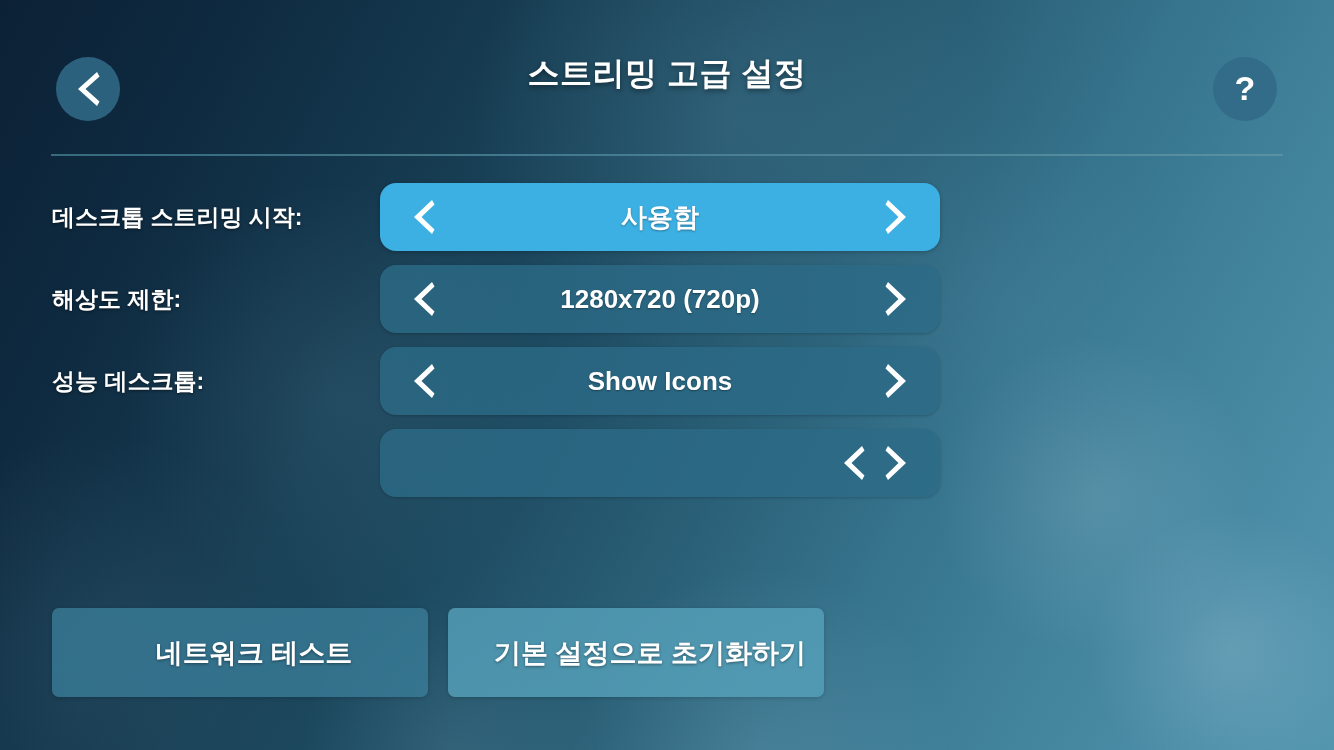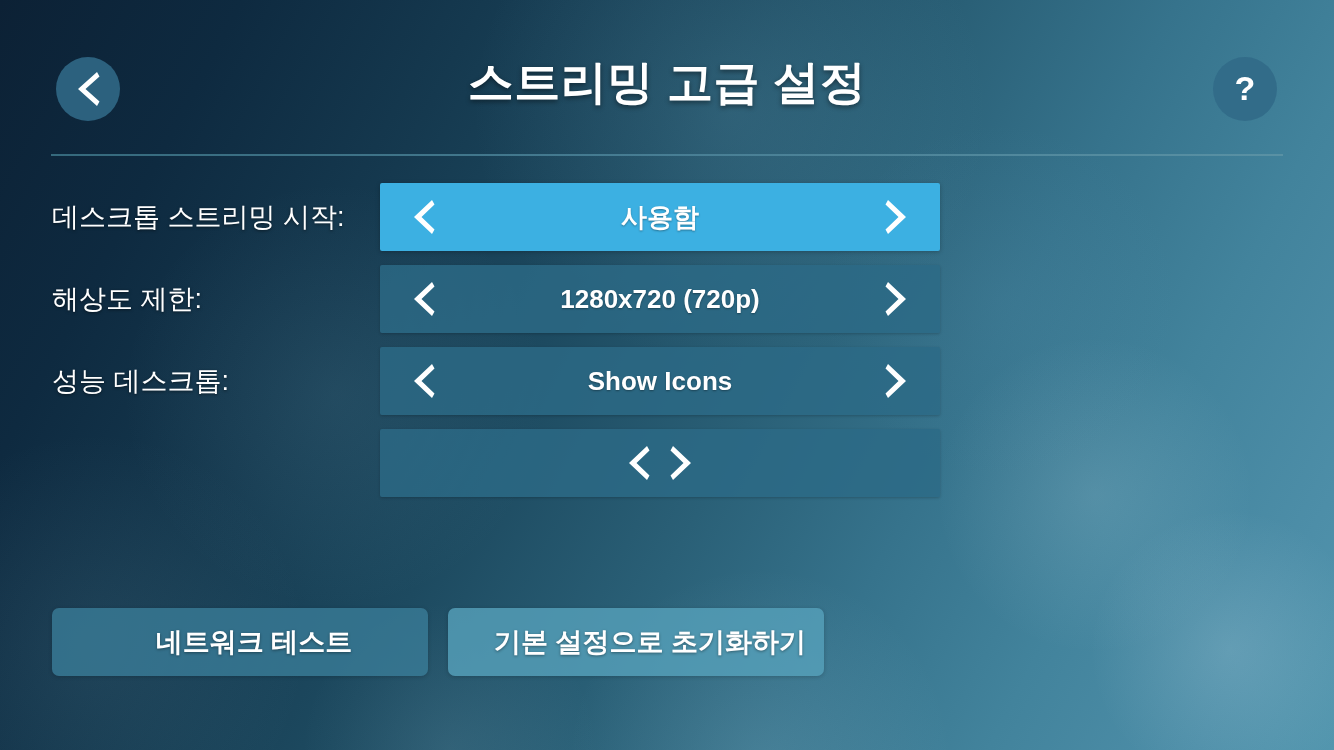--- a/index.html
+++ b/index.html
@@ -88,21 +88,21 @@
   .chev {
     display: block;
   }
 
   #page-title {
     position: absolute;
     left: 0; top: 52px;
     width: 1334px;
     text-align: center;
     color: #ffffff;
-    font-size: 46px;
+    font-size: 32px;
     font-weight: bold;
     letter-spacing: 0.5px;
     text-shadow: 0 2px 5px rgba(0,0,0,0.45);
     white-space: nowrap;
   }
 
   #header-divider {
     position: absolute;
     left: 51px;
     top: 154px;
@@ -126,37 +126,37 @@
     margin-bottom: 14px;
   }
 
   .setting-label {
     position: absolute;
     left: 52px;
     top: 0;
     height: 68px;
     line-height: 68px;
     color: #ffffff;
-    font-size: 27px;
-    font-weight: normal;
+    font-size: 23px;
+    font-weight: bold;
     white-space: nowrap;
     text-shadow: 0 1px 3px rgba(0,0,0,0.5);
   }
 
   .selector {
     position: absolute;
     left: 380px;
     top: 0;
     width: 560px;
     height: 68px;
-    border-radius: 2px;
+    border-radius: 16px;
     background: rgba(44,106,134,0.82);
     display: flex;
     align-items: center;
-    justify-content: center;
+    justify-content: flex-end;
     padding: 0 23px;
     cursor: pointer;
     box-shadow: 0 1px 3px rgba(0,0,0,0.20);
   }
   .selector.selected {
     background: #3cb0e2;
     box-shadow: 0 1px 4px rgba(0,0,0,0.25);
   }
 
   .selector .value {
@@ -184,21 +184,21 @@
     position: absolute;
     left: 0;
     top: 608px;
     width: 1334px;
     height: 90px;
   }
 
   .action-button {
     position: absolute;
     top: 0;
-    height: 68px;
+    height: 89px;
     border-radius: 7px;
     display: flex;
     align-items: center;
     justify-content: center;
     color: #ffffff;
     font-size: 27px;
     font-weight: bold;
     white-space: nowrap;
     cursor: pointer;
     text-shadow: 0 1px 3px rgba(0,0,0,0.40);

